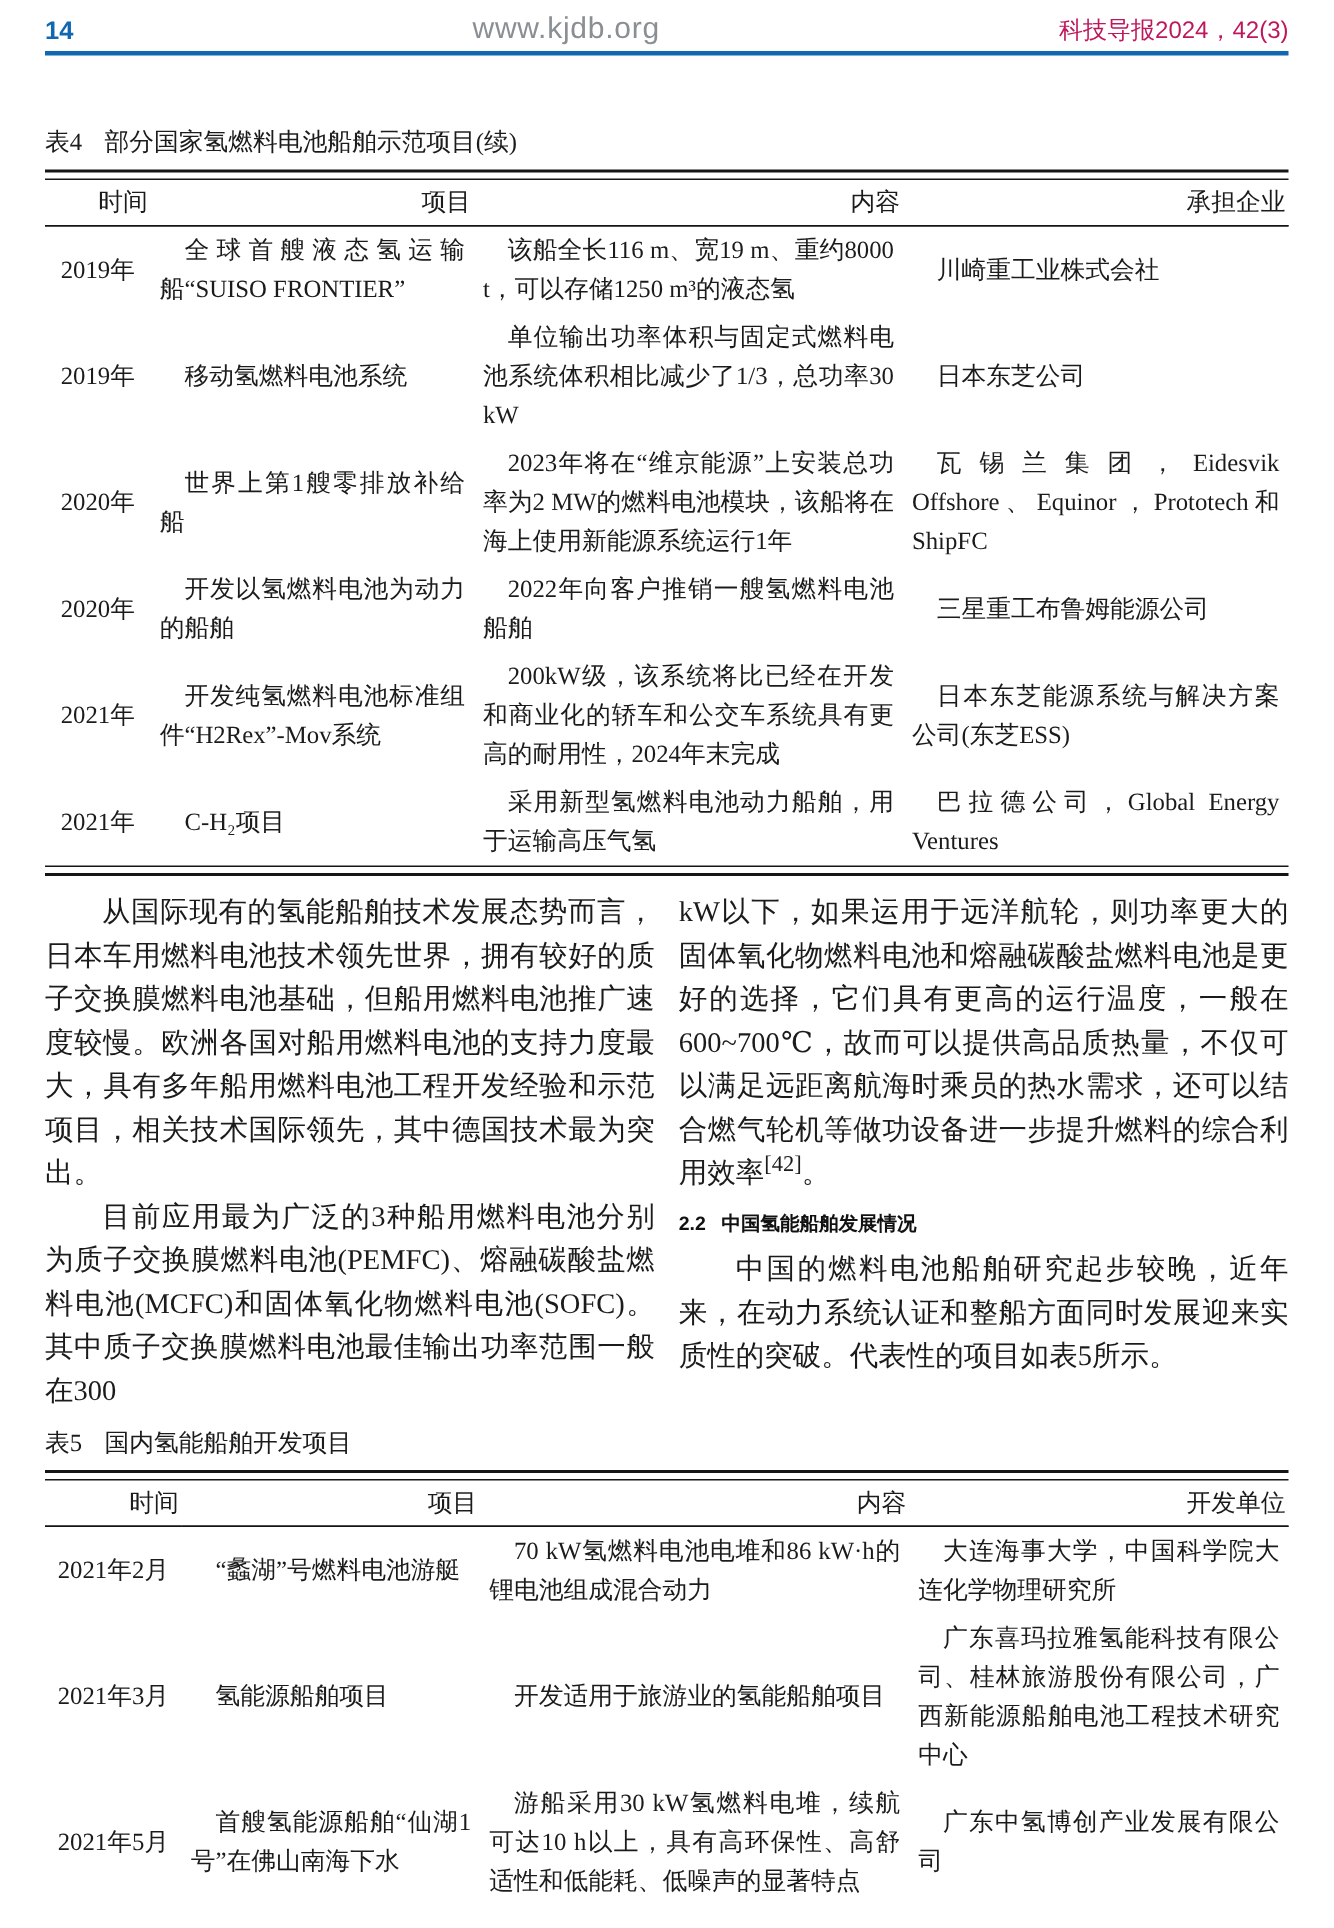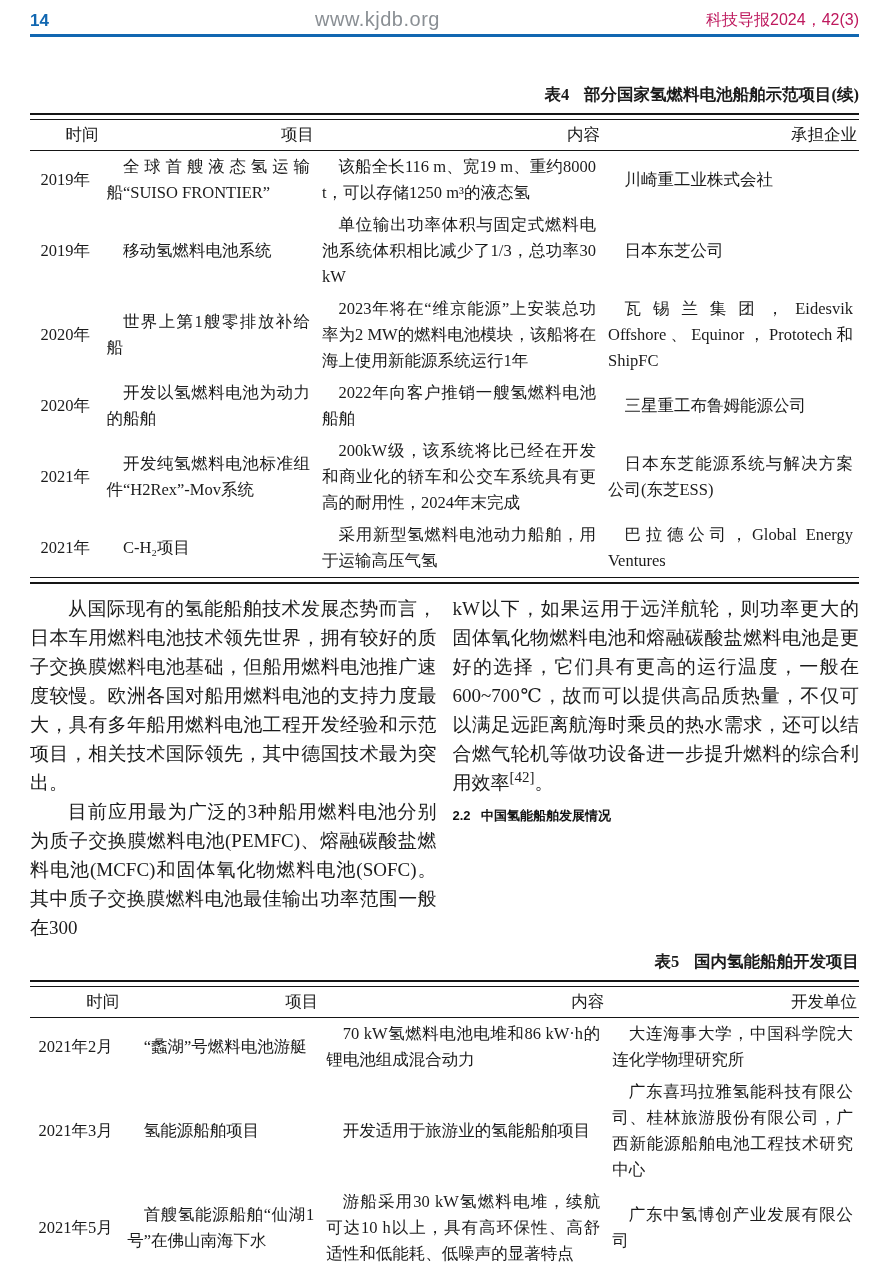--- a/index.html
+++ b/index.html
@@ -32,21 +32,21 @@
     font-size:20px;color:var(--gray);letter-spacing:.5px;
   }
   .pagehead .issue{
     font-size:16px;color:#be185d;
     font-family:"Liberation Sans","DejaVu Sans",sans-serif;
   }
   .headrule{height:3px;background:var(--accent);margin-top:3px;}
 
   
   .caption{
-    text-align:right;font-weight:bold;font-size:16.5px;line-height:24px;
+    text-align:left;font-weight:normal;font-size:16.5px;line-height:24px;
   }
   .caption .cap-label{margin-right:0.9em;}
   .cap4{margin-top:46px;margin-bottom:6px;}
   .cap5{margin-top:8px;margin-bottom:6px;}
 
   
   .double-rule{height:4px;border-top:2.5px solid #151515;border-bottom:1px solid #151515;}
   .bottom-rule{height:4px;border-top:1px solid #151515;border-bottom:2.5px solid #151515;margin-bottom:2px;}
 
   
@@ -161,20 +161,21 @@
   <div class="columns">
     <div class="col">
       <p class="indent">从国际现有的氢能船舶技术发展态势而言，日本车用燃料电池技术领先世界，拥有较好的质子交换膜燃料电池基础，但船用燃料电池推广速度较慢。欧洲各国对船用燃料电池的支持力度最大，具有多年船用燃料电池工程开发经验和示范项目，相关技术国际领先，其中德国技术最为突出。</p>
       <p class="indent">目前应用最为广泛的3种船用燃料电池分别为质子交换膜燃料电池(PEMFC)、熔融碳酸盐燃料电池(MCFC)和固体氧化物燃料电池(SOFC)。其中质子交换膜燃料电池最佳输出功率范围一般在300</p>
     </div>
     <div class="col">
       <p class="noindent"><span>kW以下，如果运用于远洋航轮，则功率更大的固体氧化物燃料电池和熔融碳酸盐燃料电池是更好的选择，它们具有更高的运行温度，一般在600~700℃，故而可以提供高品质热量，不仅可以满足远距离航海时乘员的热水需求，还可以结合燃气轮机等做功设备进一步提升燃料的综合利用效率</span><sup class="ref">[42]</sup><span>。</span></p>
       <div class="section">
         <span class="sec-no">2.2</span><span>中国氢能船舶发展情况</span>
       </div>
+      <p class="indent">中国的燃料电池船舶研究起步较晚，近年来，在动力系统认证和整船方面同时发展迎来实质性的突破。代表性的项目如表5所示。</p>
     </div>
   </div>
 
   <div class="caption cap5">
     <span class="cap-label">表5</span><span>国内氢能船舶开发项目</span>
   </div>
   <div class="double-rule"></div>
   <table class="datatable">
     <colgroup>
       <col class="w-time5">

